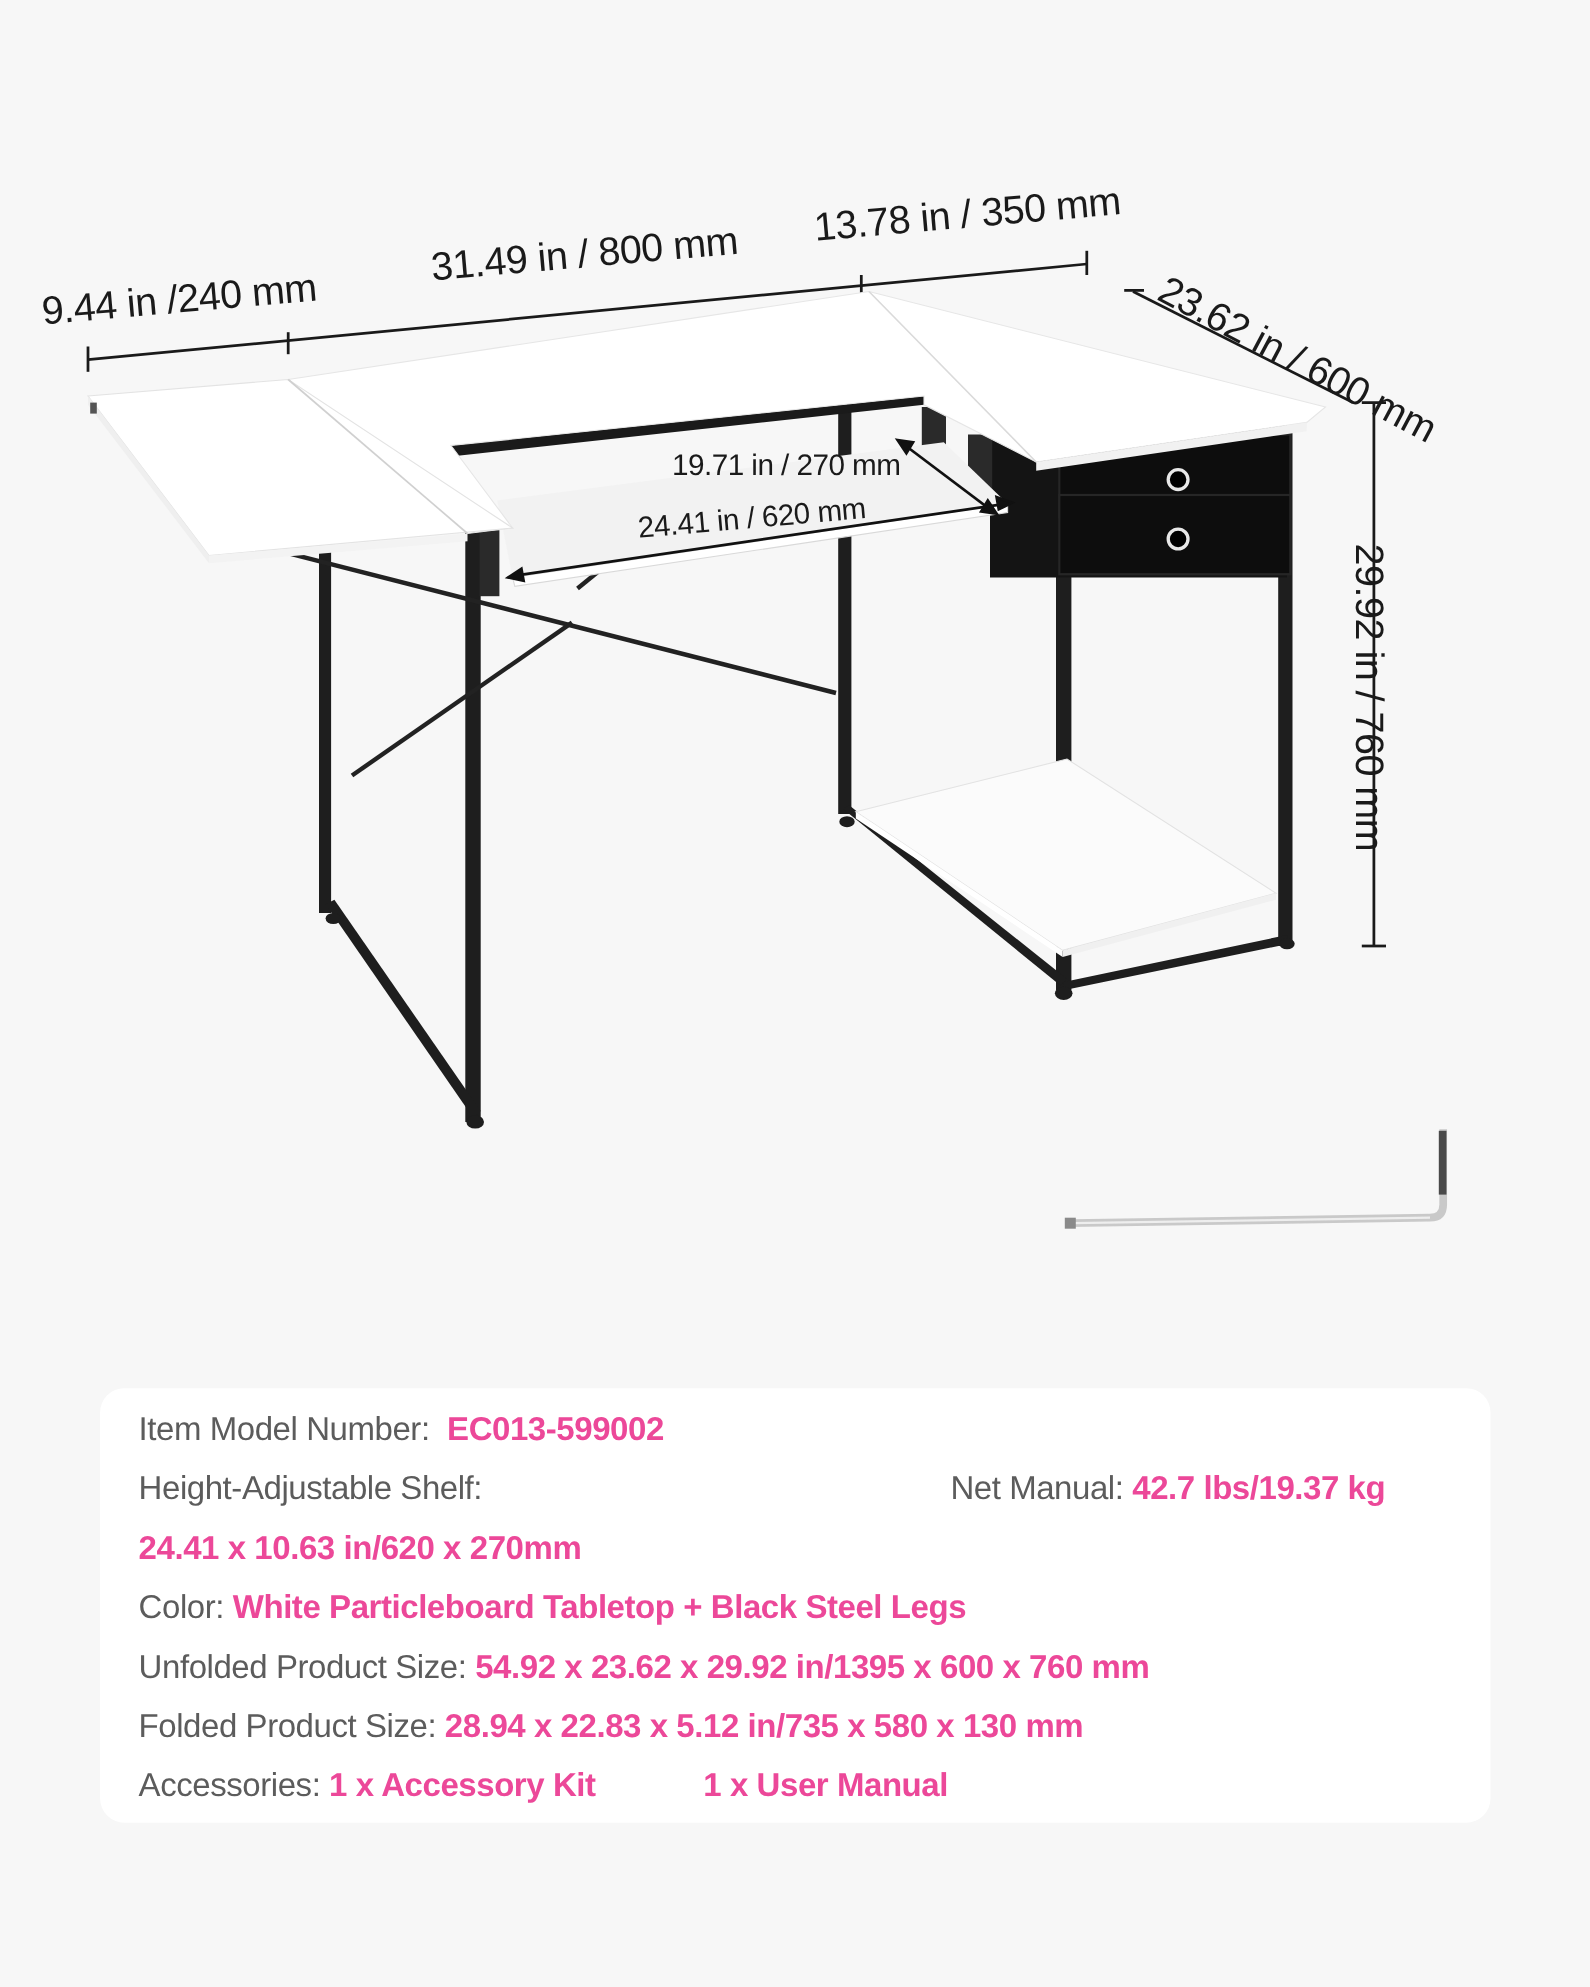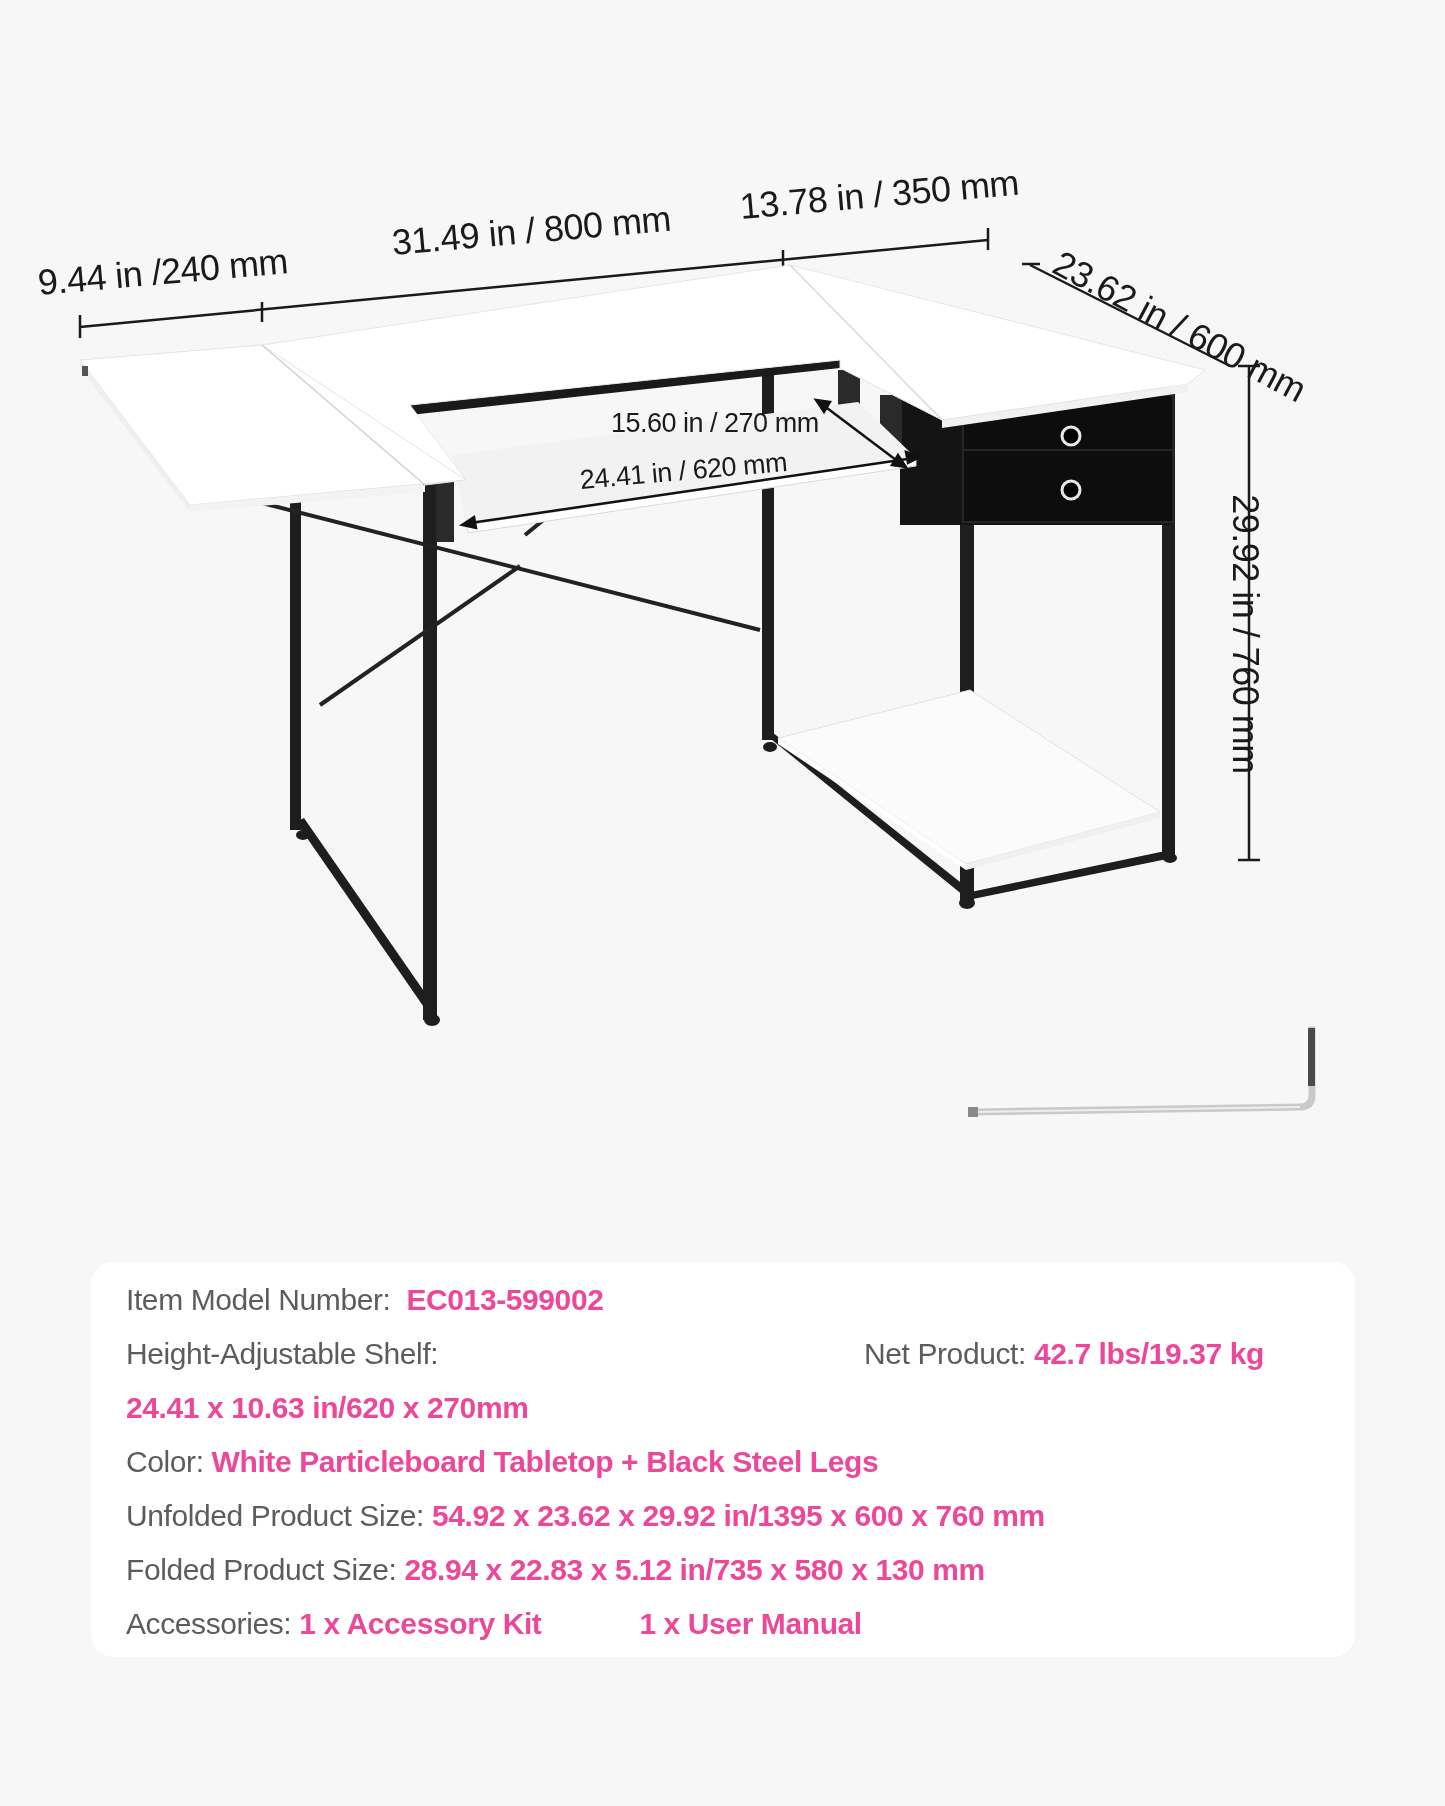--- a/index.html
+++ b/index.html
@@ -131,21 +131,21 @@
       <rect x="1308" y="1028" width="7" height="58" fill="#4a4a4a"></rect>
       <rect x="968" y="1107" width="10" height="10" fill="#8a8a8a"></rect>
     </g>
   </svg>
 
   <div class="dim-label" style="left:38px; top:262px; transform:rotate(-5deg);">9.44 in /240 mm</div>
   <div class="dim-label" style="left:392px; top:222px; transform:rotate(-5deg);">31.49 in / 800 mm</div>
   <div class="dim-label" style="left:740px; top:186px; transform:rotate(-5deg);">13.78 in / 350 mm</div>
   <div class="dim-label" style="left:1056px; top:240px; transform:rotate(28deg);">23.62 in / 600 mm</div>
   <div class="dim-label" style="left:1105px; top:613px; transform:rotate(90deg); transform-origin:center center;">29.92 in / 760 mm</div>
-  <div class="dim-label dim-small" style="left:611px; top:408px;">15.60 in / 270 mm</div>
+  <div class="dim-label dim-small" style="left:611px; top:408px;">19.71 in / 270 mm</div>
   <div class="dim-label dim-small" style="left:580px; top:465px; transform:rotate(-5deg);">24.41 in / 620 mm</div>
 </div>
 
 <div class="spec-card">
   <div class="spec-line" style="left:35px; top:20px;">
     <span class="lbl">Item Model Number:</span>&nbsp;
     <span class="val">EC013-599002</span>
   </div>
   <div class="spec-line" style="left:35px; top:74px;">
     <span class="lbl">Height-Adjustable Shelf:</span>
@@ -164,16 +164,16 @@
   <div class="spec-line" style="left:35px; top:290px;">
     <span class="lbl">Folded Product Size:</span>
     <span class="val">28.94 x 22.83 x 5.12 in/735 x 580 x 130 mm</span>
   </div>
   <div class="spec-line" style="left:35px; top:344px;">
     <span class="lbl">Accessories:</span>
     <span class="val">1 x Accessory Kit</span>
     <span class="val" style="margin-left:90px;">1 x User Manual</span>
   </div>
   <div class="spec-line" style="left:773px; top:74px;">
-    <span class="lbl">Net Product:</span>
+    <span class="lbl">Net Manual:</span>
     <span class="val">42.7 lbs/19.37 kg</span>
   </div>
 </div>
 
 </body></html>

